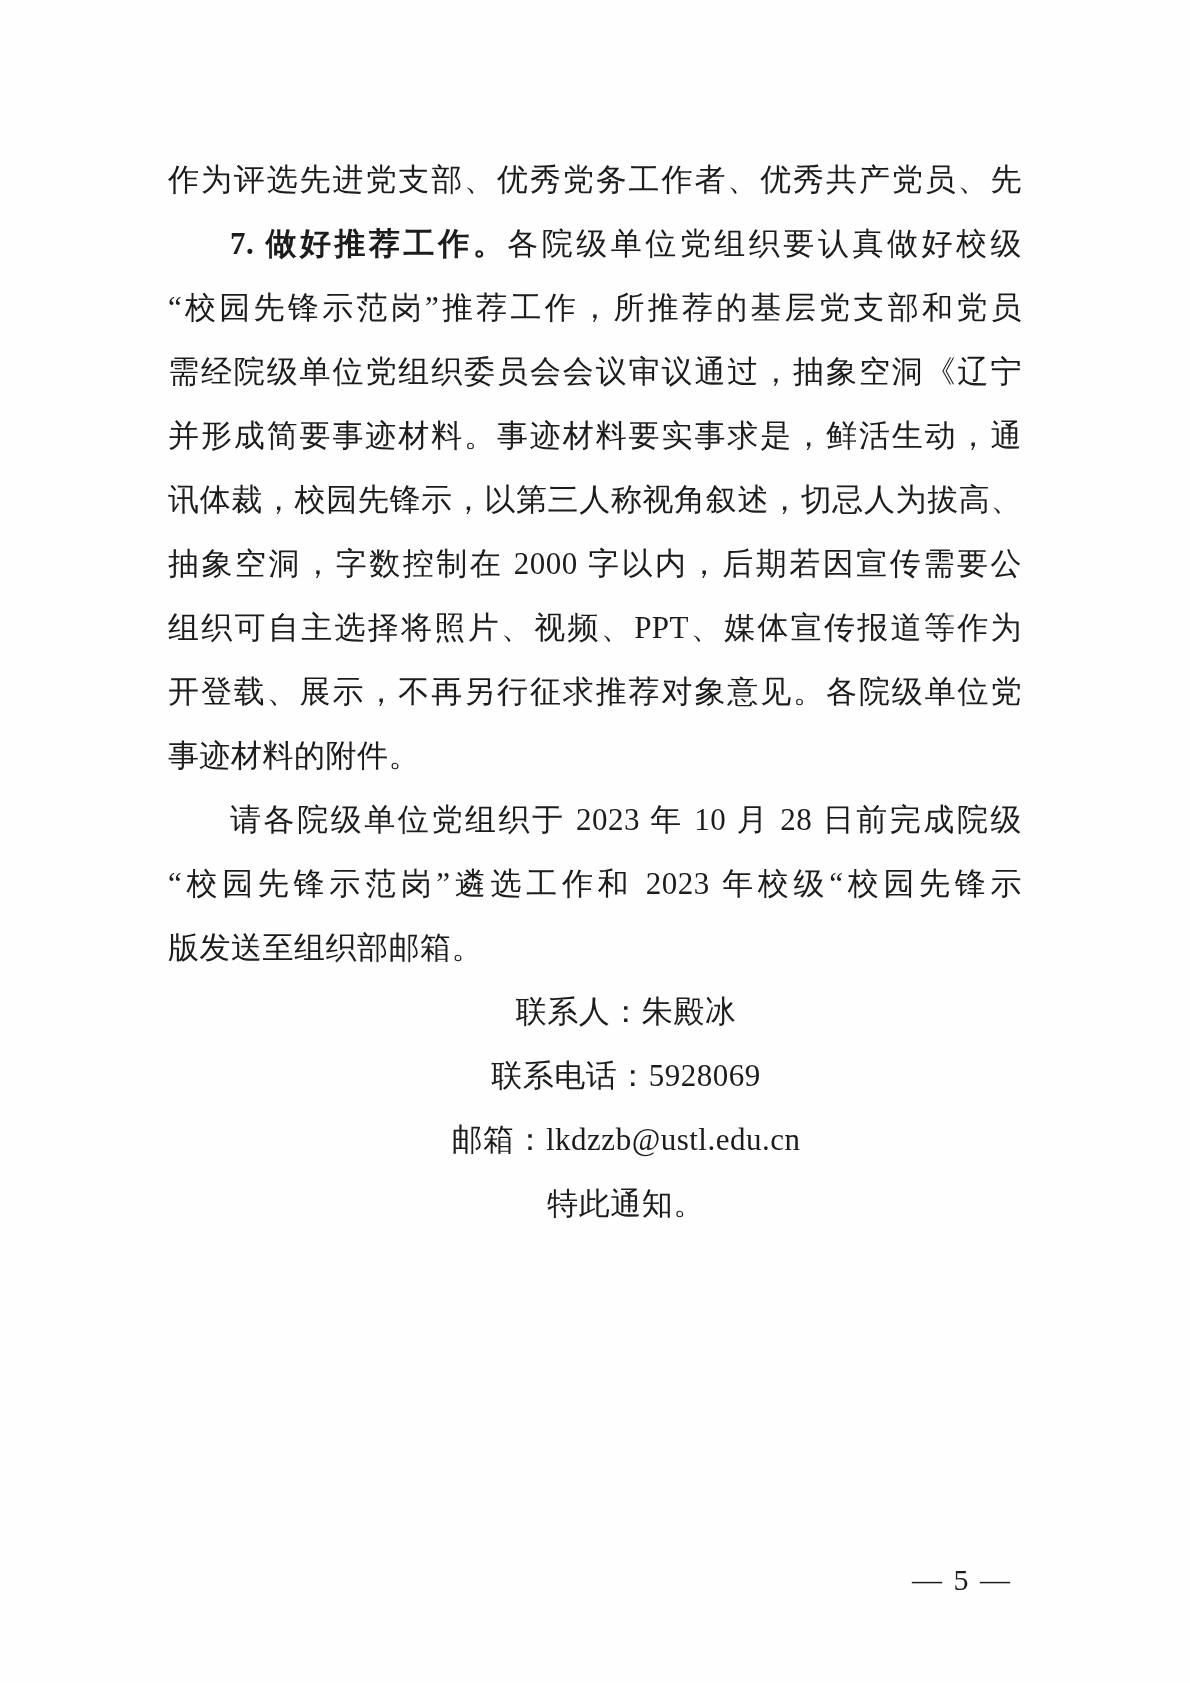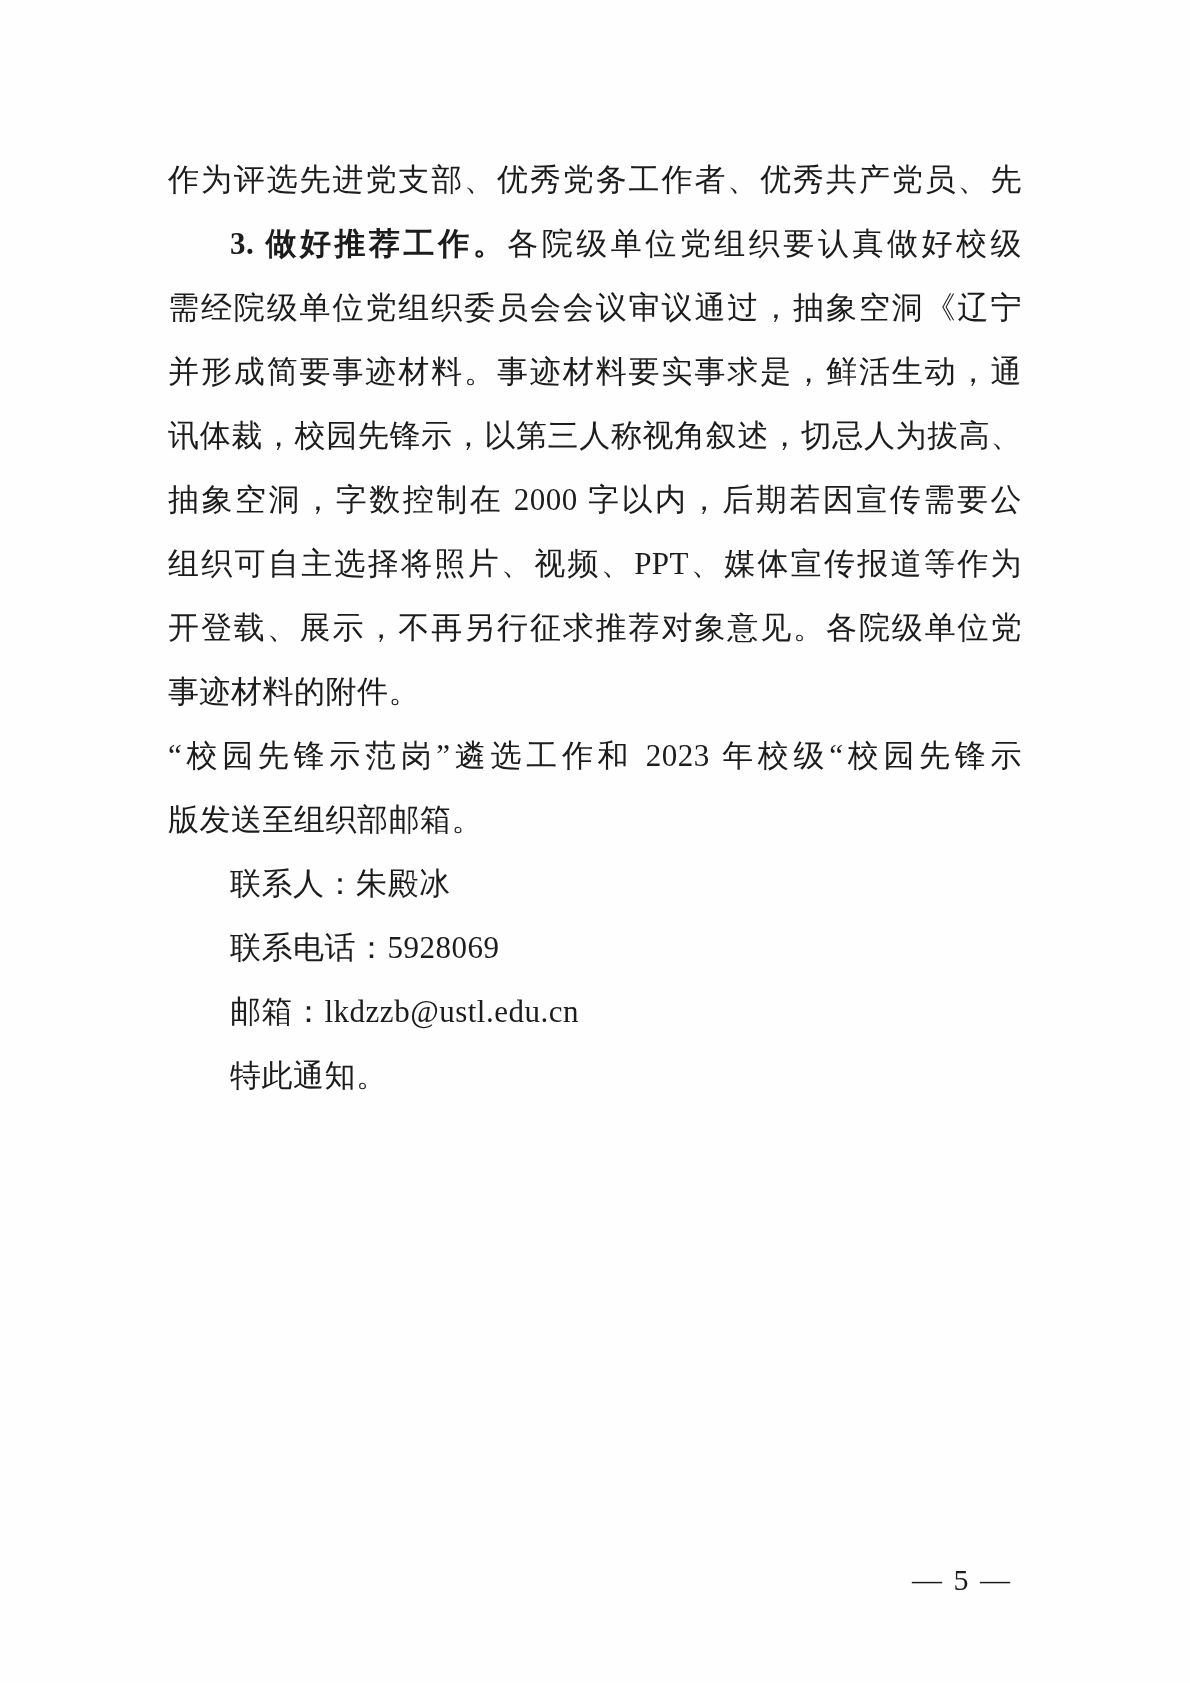--- a/index.html
+++ b/index.html
@@ -30,48 +30,51 @@
     letter-spacing: 0.5px;
     white-space: nowrap;
   }
   .doc-line.justify {
     white-space: normal;
     text-align: justify;
     text-align-last: justify;
   }
   .doc-line.indent {
     padding-left: 62px;
+    text-align: center;
   }
   .doc-line .bold-run {
     font-weight: 700;
   }
   .page-footer {
     position: absolute;
     top: 1560px;
     right: 178px;
     font-size: 30px;
     line-height: 40px;
     letter-spacing: 2px;
     color: #1c1c1c;
   }
 </style>
 </head>
 <body>
 
 <div class="page">
   <div class="doc-body">
       <div class="doc-line justify">作为评选先进党支部、优秀党务工作者、优秀共产党员、先</div>
-      <div class="doc-line indent justify"><span class="bold-run">3. 做好推荐工作。</span>各院级单位党组织要认真做好校级</div>
+      <div class="doc-line indent justify"><span class="bold-run">7. 做好推荐工作。</span>各院级单位党组织要认真做好校级</div>
+      <div class="doc-line justify">“校园先锋示范岗”推荐工作，所推荐的基层党支部和党员</div>
       <div class="doc-line justify">需经院级单位党组织委员会会议审议通过，抽象空洞《辽宁</div>
       <div class="doc-line justify">并形成简要事迹材料。事迹材料要实事求是，鲜活生动，通</div>
       <div class="doc-line justify">讯体裁，校园先锋示，以第三人称视角叙述，切忌人为拔高、</div>
       <div class="doc-line justify">抽象空洞，字数控制在 2000 字以内，后期若因宣传需要公</div>
       <div class="doc-line justify">组织可自主选择将照片、视频、PPT、媒体宣传报道等作为</div>
       <div class="doc-line justify">开登载、展示，不再另行征求推荐对象意见。各院级单位党</div>
       <div class="doc-line">事迹材料的附件。</div>
+      <div class="doc-line indent justify">请各院级单位党组织于 2023 年 10 月 28 日前完成院级</div>
       <div class="doc-line justify">“校园先锋示范岗”遴选工作和 2023 年校级“校园先锋示</div>
       <div class="doc-line">版发送至组织部邮箱。</div>
       <div class="doc-line indent">联系人：朱殿冰</div>
       <div class="doc-line indent">联系电话：5928069</div>
       <div class="doc-line indent">邮箱：lkdzzb@ustl.edu.cn</div>
       <div class="doc-line indent">特此通知。</div>
     </div>
   <div class="page-footer">— 5 —</div>
 </div>
 

